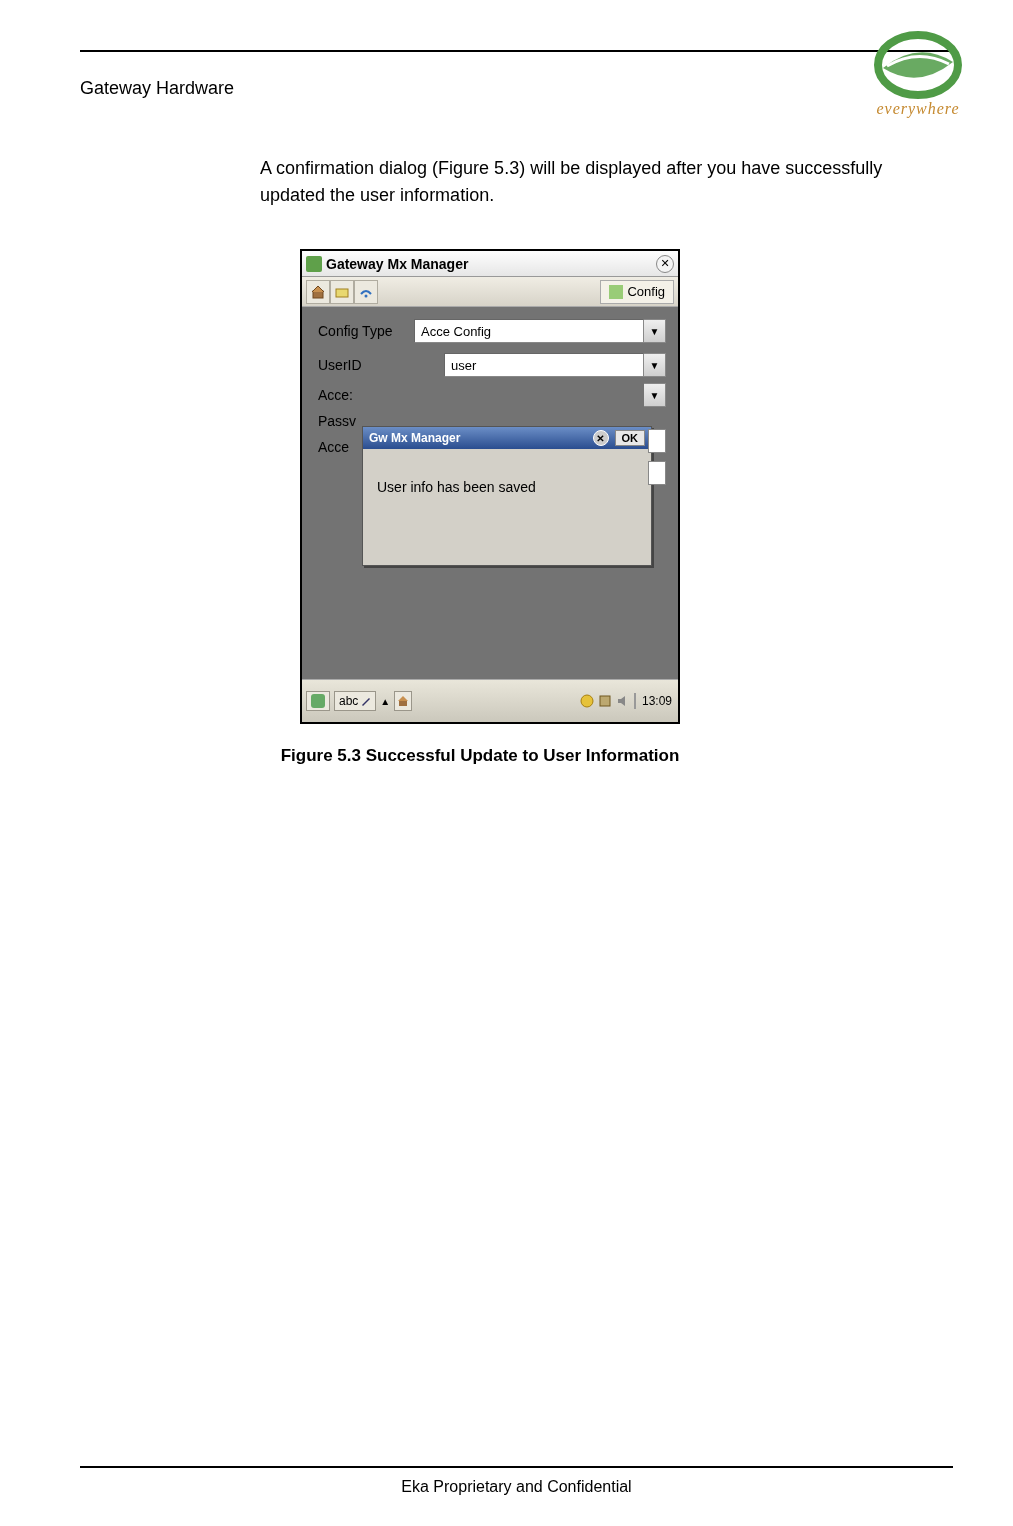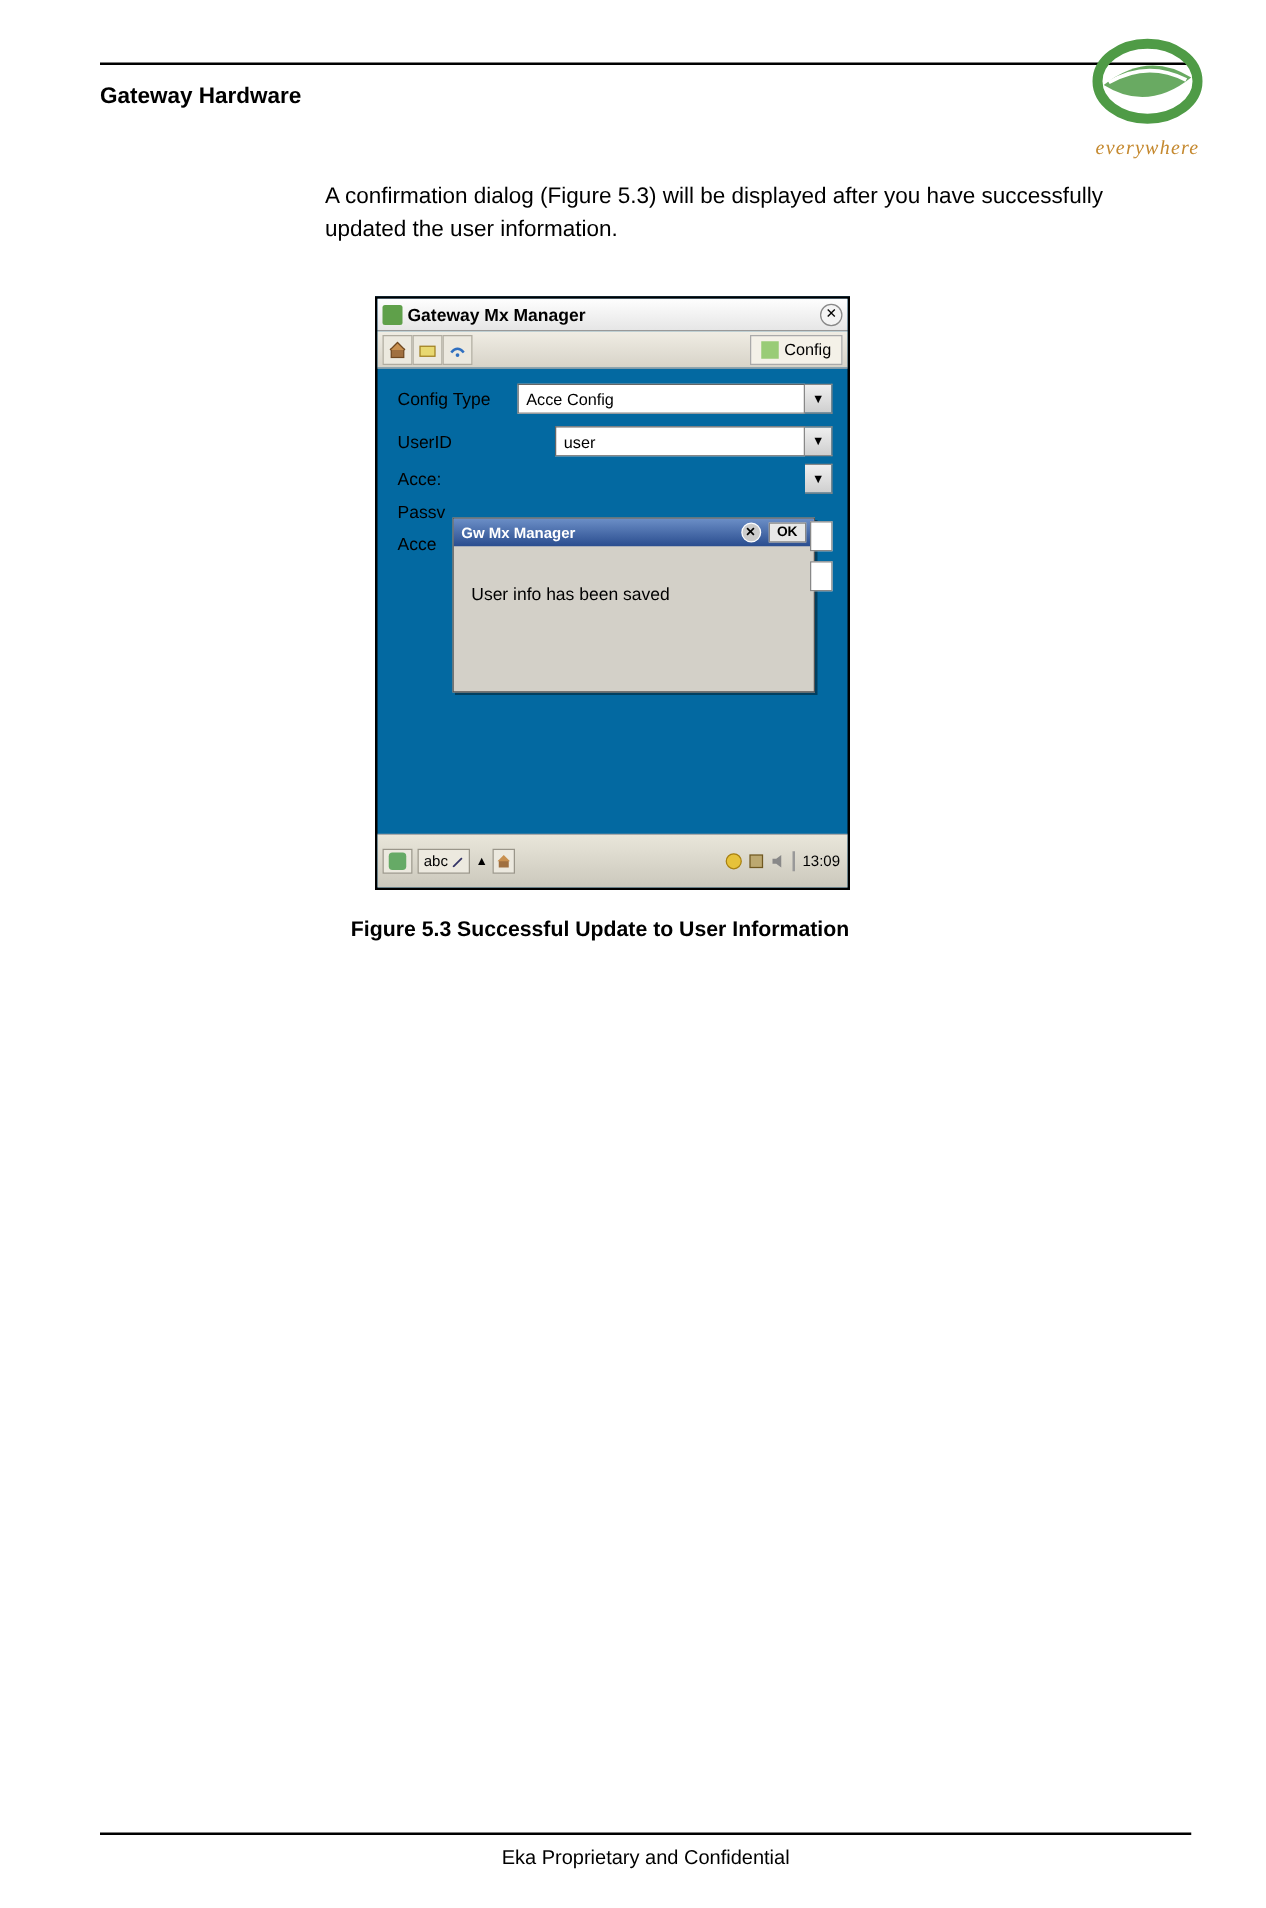--- a/index.html
+++ b/index.html
@@ -15,39 +15,39 @@
   .header-row {
     position: relative;
     margin-top: 0px;
   }
   .hr-top {
     border: none;
     border-top: 2px solid #000;
     margin-top: 10px;
   }
   .section-title {
-    font-weight: bold;
+    font-weight: normal;
     font-size: 18px;
-    margin-top: 14px;
+    margin-top: 26px;
   }
   .logo {
     position: absolute;
     right: -20px;
     top: -20px;
     width: 110px;
     text-align: center;
   }
   .logo svg { display: block; margin: 0 auto; }
   .logo-text {
     font-family: Georgia, 'Times New Roman', serif;
     font-style: italic;
     font-size: 16px;
     color: #c5892f;
     letter-spacing: 1px;
-    margin-top: 10px;
+    margin-top: 0;
   }
   .body-text {
     margin-left: 180px;
     margin-top: 56px;
     font-size: 18px;
     line-height: 1.5;
     max-width: 650px;
   }
   .figure-wrap {
     margin-left: 220px;
@@ -60,21 +60,21 @@
     font-size: 17px;
     margin-top: 22px;
     margin-left: 180px;
     width: 440px;
   }
   
   .shot {
     border: 2px solid #000;
     width: 380px;
     height: 475px;
-    background: #0369a1;
+    background: #737373;
     font-family: Tahoma, Arial, sans-serif;
     font-size: 14px;
     position: relative;
   }
   .titlebar {
     height: 26px;
     background: linear-gradient(#fefefe,#e6e6e6);
     border-bottom: 1px solid #999;
     display: flex;
     align-items: center;

